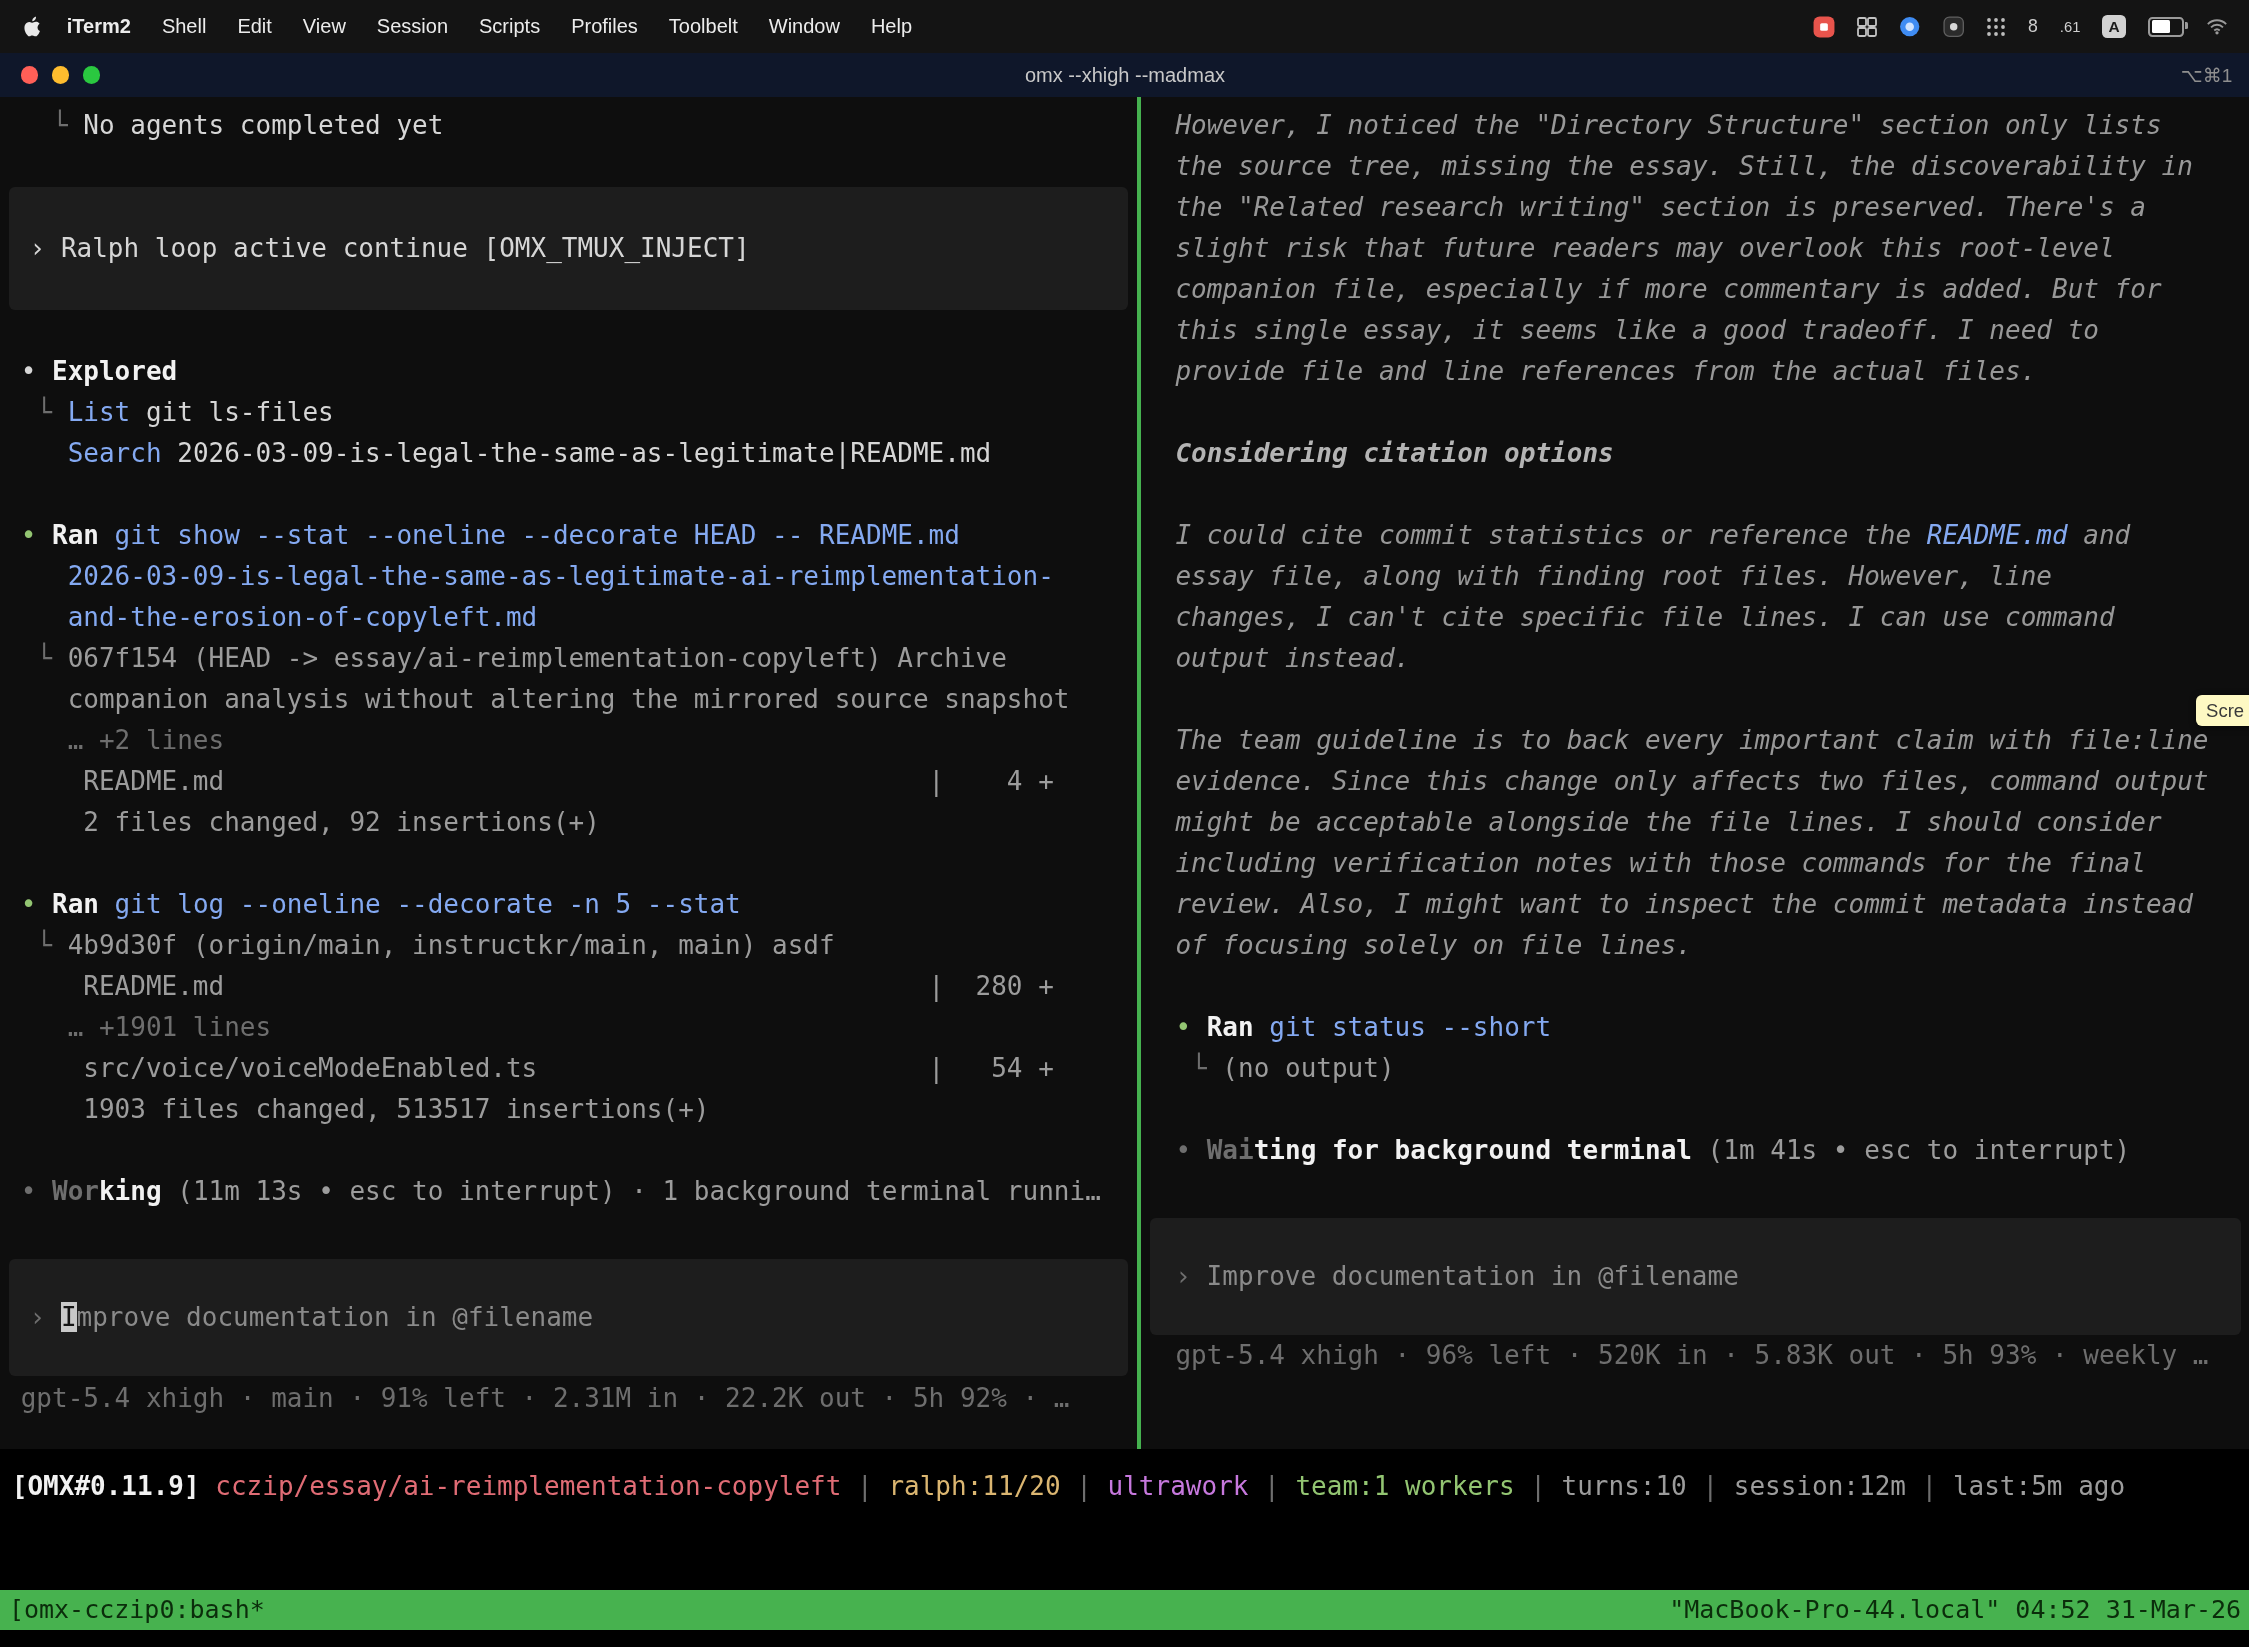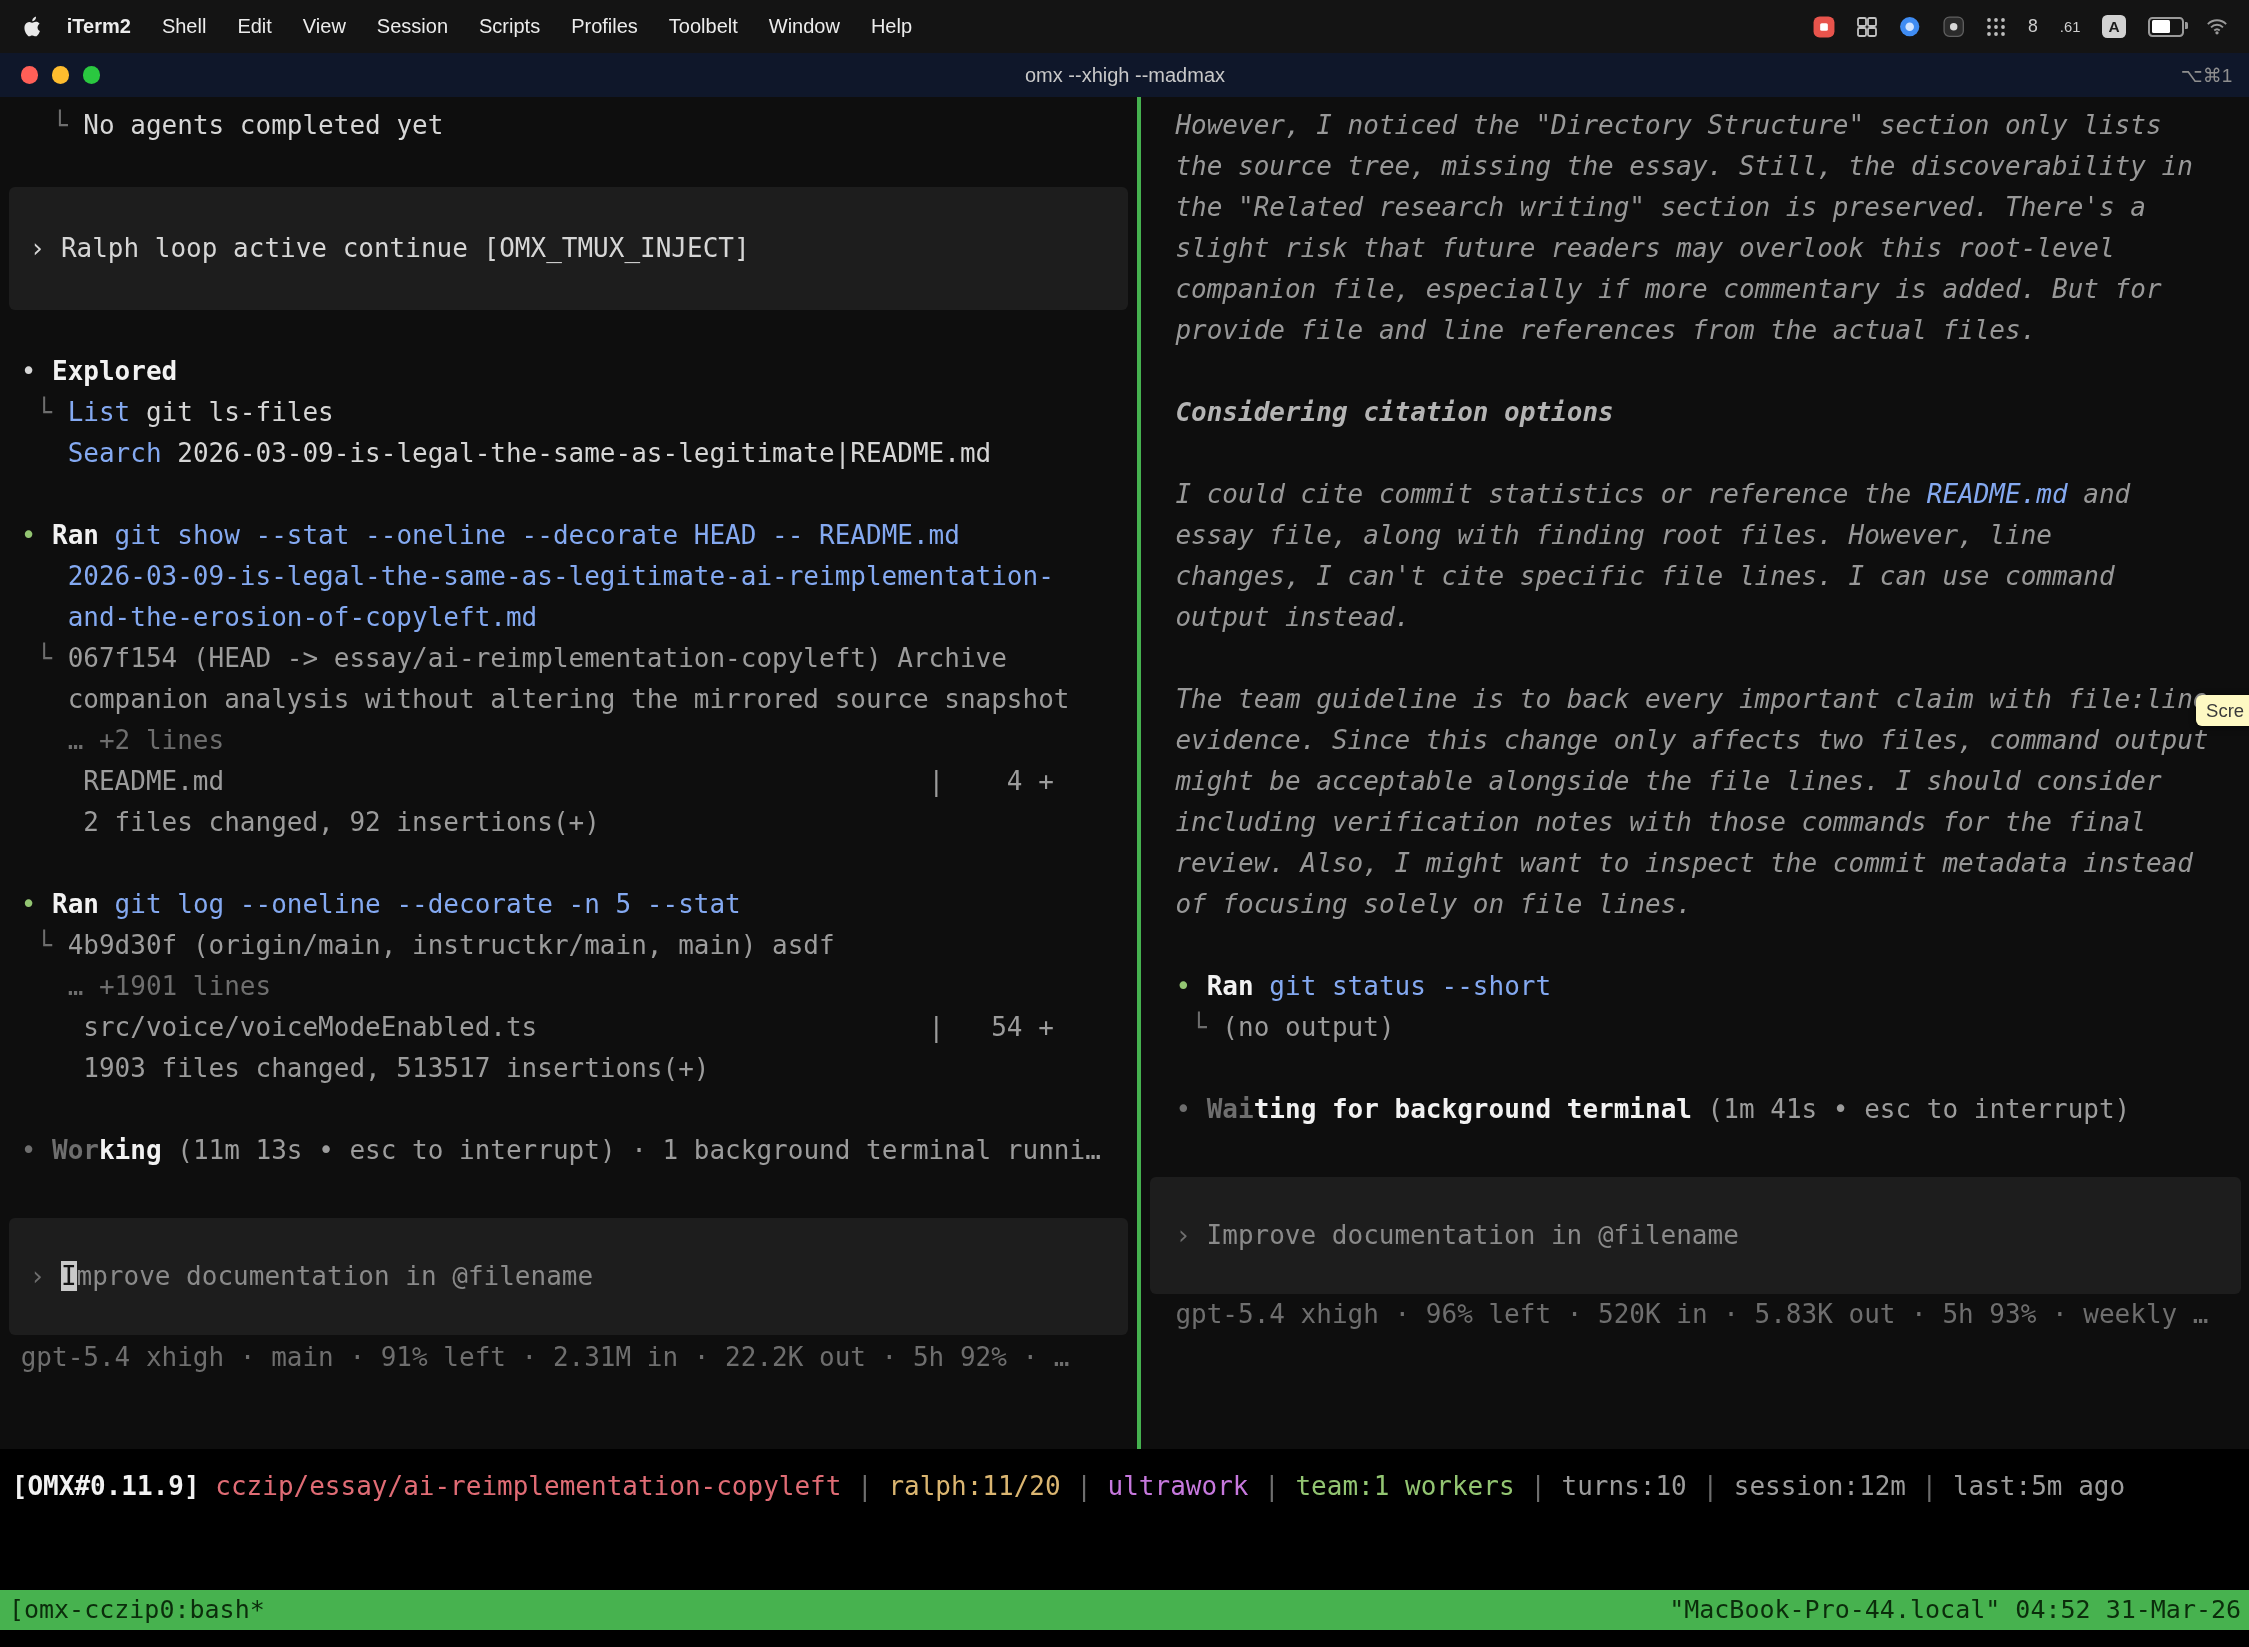--- a/index.html
+++ b/index.html
@@ -187,39 +187,41 @@
         <div class="row"><span class="blue">   2026-03-09-is-legal-the-same-as-legitimate-ai-reimplementation-</span></div>
         <div class="row"><span class="blue">   and-the-erosion-of-copyleft.md</span></div>
         <div class="row"><span class="dim"> └ </span><span class="out">067f154 (HEAD -&gt; essay/ai-reimplementation-copyleft) Archive</span></div>
         <div class="row"><span class="out">   companion analysis without altering the mirrored source snapshot</span></div>
         <div class="row"><span class="dim">   … +2 lines</span></div>
         <div class="row"><span class="out">    README.md                                             |    4 +</span></div>
         <div class="row"><span class="out">    2 files changed, 92 insertions(+)</span></div>
         <div class="gap" style="height: 41px;"></div>
         <div class="row"><span class="green">• </span><span class="fgb">Ran</span><span class="blue"> git log --oneline --decorate -n 5 --stat</span></div>
         <div class="row"><span class="dim"> └ </span><span class="out">4b9d30f (origin/main, instructkr/main, main) asdf</span></div>
+        <div class="row"><span class="out">    README.md                                             |  280 +</span></div>
         <div class="row"><span class="dim">   … +1901 lines</span></div>
         <div class="row"><span class="out">    src/voice/voiceModeEnabled.ts                         |   54 +</span></div>
         <div class="row"><span class="out">    1903 files changed, 513517 insertions(+)</span></div>
         <div class="gap" style="height: 41px;"></div>
         <div class="row"><span class="dim">• </span><span class="dimb">Wor</span><span class="fgb">king</span><span class="out"> (11m 13s • esc to interrupt) · 1 background terminal runni…</span></div>
         <div class="tbox" style="margin-top: 47px; height: 117px;">
           <div class="row"><span class="dim">› </span><span class="cursor">I</span><span class="inp">mprove documentation in @filename</span></div>
         </div>
         <div class="row" style="margin-top: 2.2px;"><span class="dim">gpt-5.4 xhigh · main · 91% left · 2.31M in · 22.2K out · 5h 92% · …</span></div>
       </div>
   </div>
   <div class="divider"></div>
   <div class="pane right">
     <div class="lines" id="right-lines">
         <div class="row"><span class="it">However, I noticed the "Directory Structure" section only lists</span></div>
         <div class="row"><span class="it">the source tree, missing the essay. Still, the discoverability in</span></div>
         <div class="row"><span class="it">the "Related research writing" section is preserved. There's a</span></div>
         <div class="row"><span class="it">slight risk that future readers may overlook this root-level</span></div>
         <div class="row"><span class="it">companion file, especially if more commentary is added. But for</span></div>
+        <div class="row"><span class="it">this single essay, it seems like a good tradeoff. I need to</span></div>
         <div class="row"><span class="it">provide file and line references from the actual files.</span></div>
         <div class="gap" style="height: 41px;"></div>
         <div class="row"><span class="itb">Considering citation options</span></div>
         <div class="gap" style="height: 41px;"></div>
         <div class="row"><span class="it">I could cite commit statistics or reference the </span><span class="blueit">README.md</span><span class="it"> and</span></div>
         <div class="row"><span class="it">essay file, along with finding root files. However, line</span></div>
         <div class="row"><span class="it">changes, I can't cite specific file lines. I can use command</span></div>
         <div class="row"><span class="it">output instead.</span></div>
         <div class="gap" style="height: 41px;"></div>
         <div class="row"><span class="it">The team guideline is to back every important claim with file:line</span></div>

